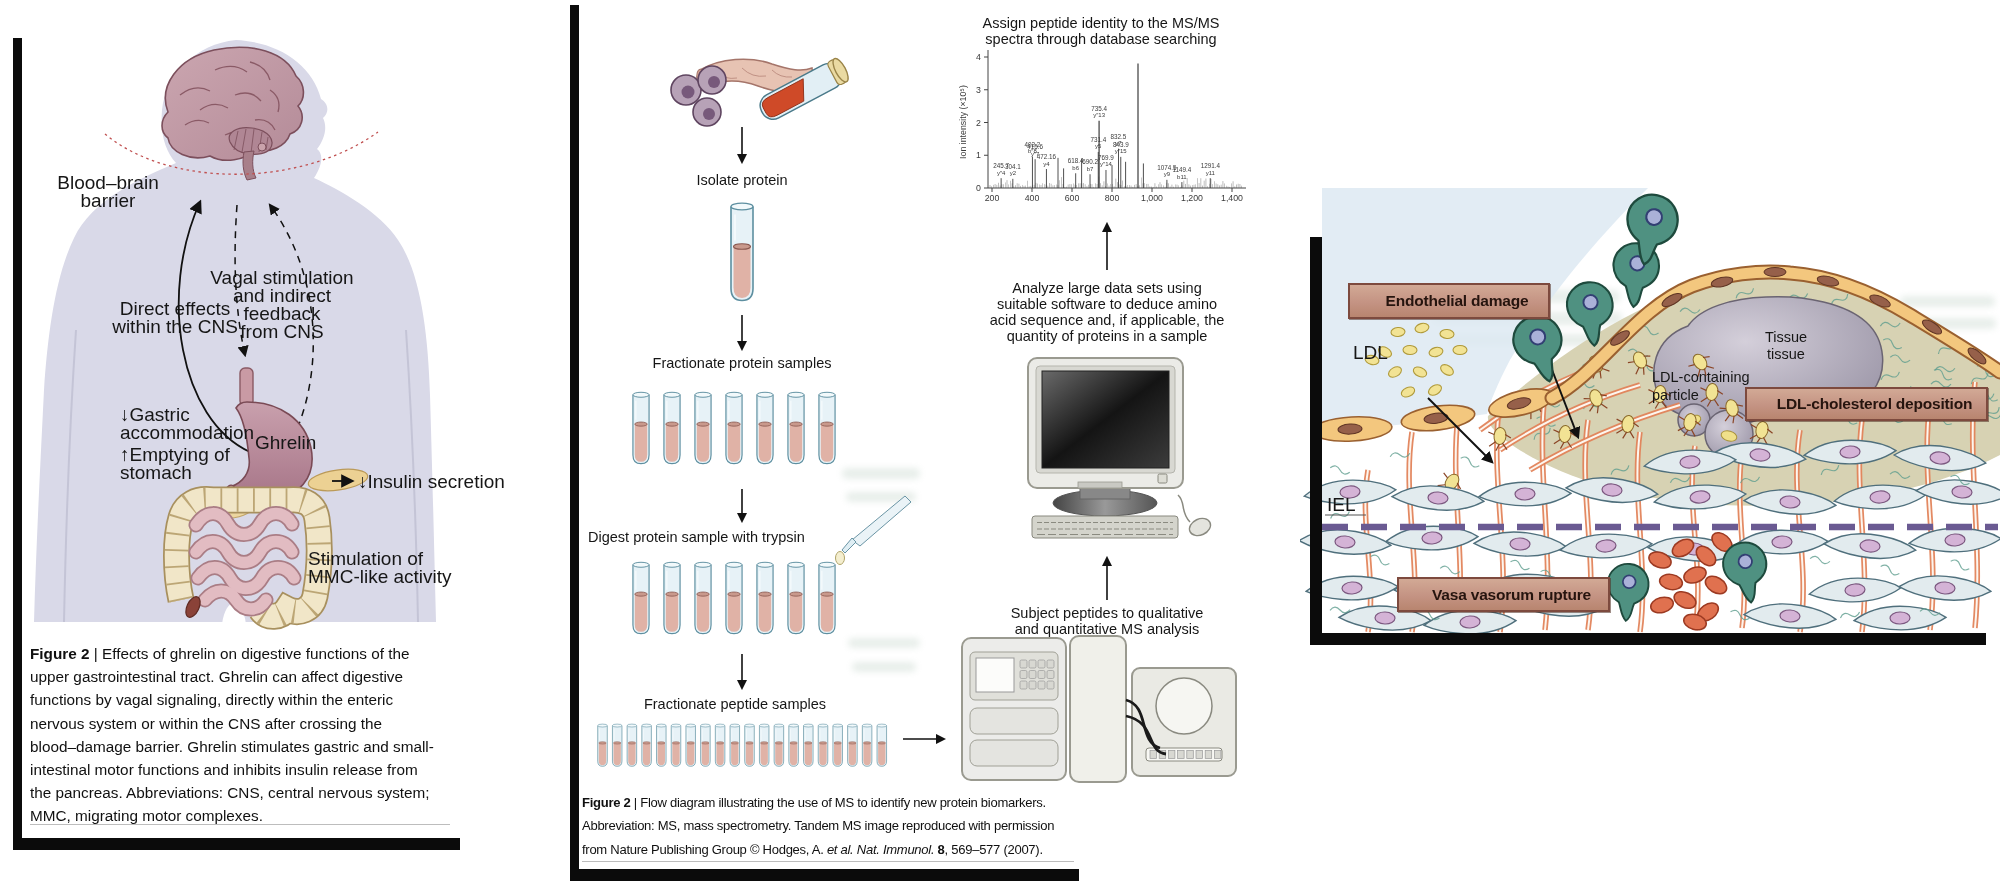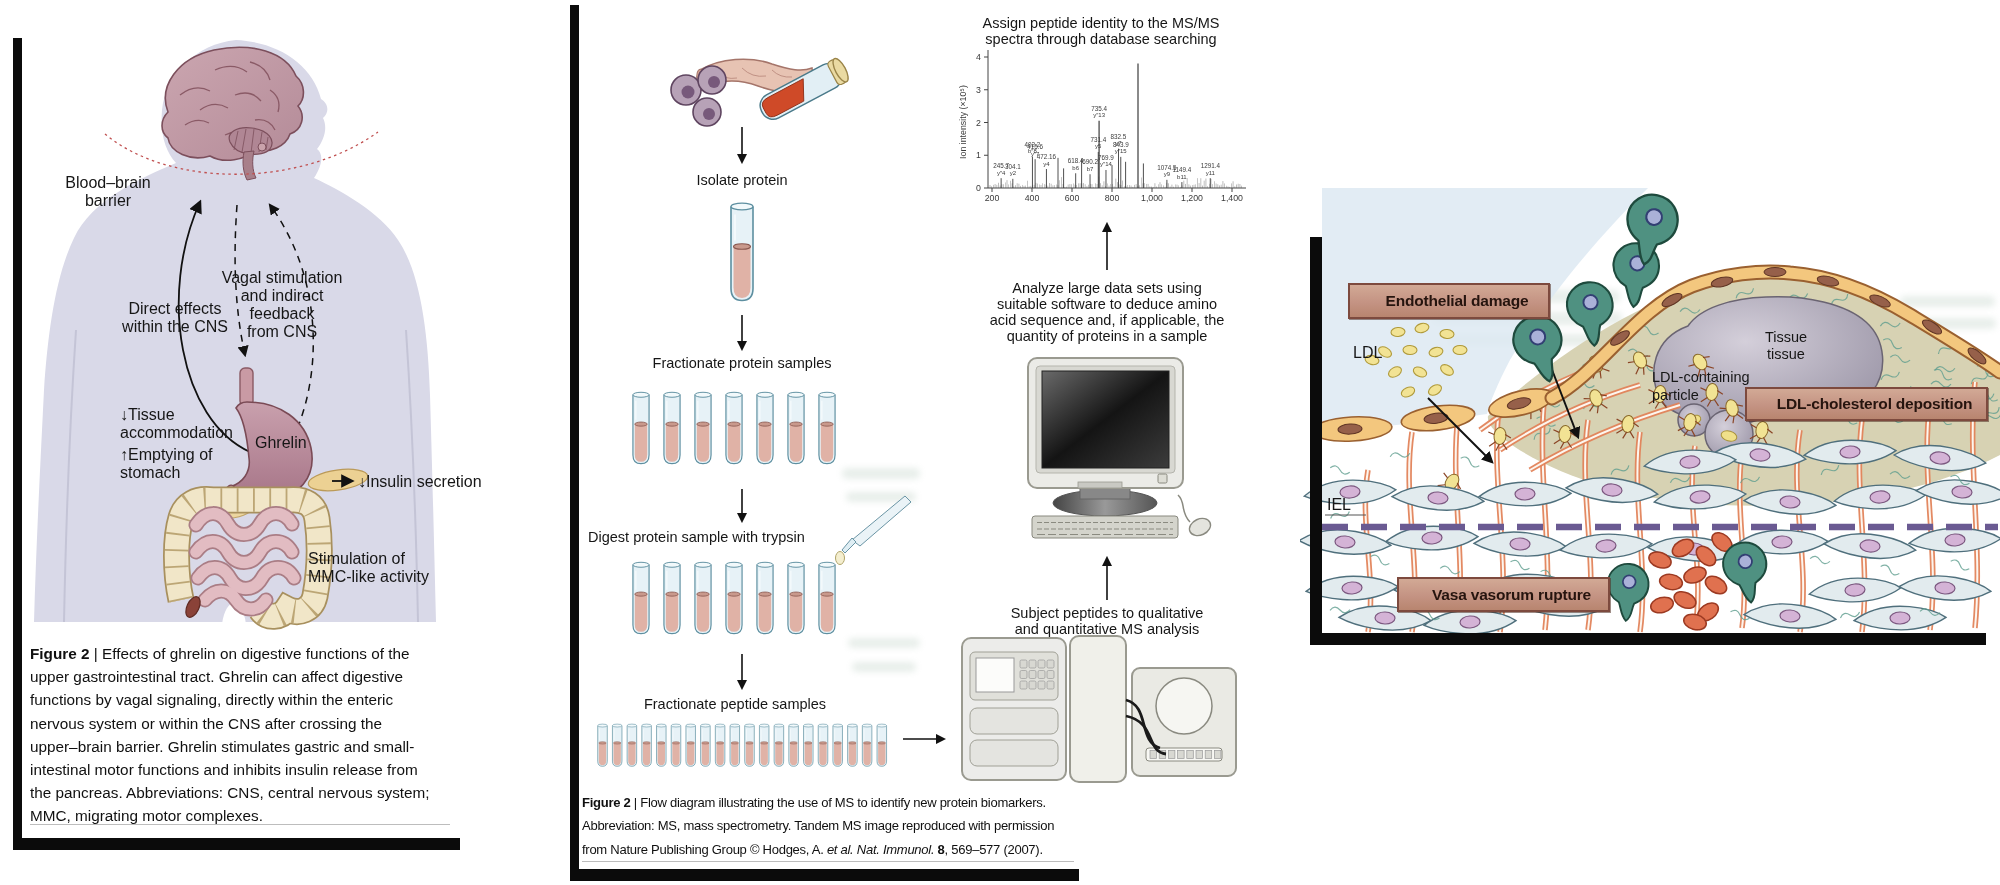--- a/index.html
+++ b/index.html
@@ -1,19 +1,19 @@
 <!DOCTYPE html>
 <html><head>
 <meta charset="utf-8">
 <style>
   html,body{margin:0;padding:0;background:#fff;}
   .stage{position:relative;width:2000px;height:885px;background:#ffffff;overflow:hidden;
          font-family:"Liberation Sans",sans-serif;color:#141414;}
   .bar{position:absolute;background:#0b0b0b;}
-  .lbl{position:absolute;font-size:16px;line-height:18px;color:#161616;white-space:nowrap;}
+  .lbl{position:absolute;font-size:19px;line-height:18px;color:#161616;white-space:nowrap;}
   .lbl.sm{font-size:14.5px;line-height:16px;}
   .center{transform:translateX(-50%);text-align:center;}
   .caption{position:absolute;color:#101010;}
   .cap1{left:30px;top:642px;font-size:15.3px;line-height:23.2px;}
   .cap1 .cl{white-space:nowrap;}
   .cap2{left:582px;top:791px;font-size:13.6px;line-height:23.3px;letter-spacing:-0.3px;
         transform:scaleX(.96);transform-origin:left top;}
   .cap2 .cl{white-space:nowrap;}
   .hairline{position:absolute;height:1px;background:#bdbdbd;}
   .labelbox{position:absolute;display:flex;align-items:center;justify-content:center;
@@ -130,40 +130,40 @@
     <div>Direct effects</div>
     <div>within the CNS</div>
   </div>
   <div class="lbl center" style="left:282px;top:269px">
     <div>Vagal stimulation</div>
     <div>and indirect</div>
     <div>feedback</div>
     <div>from CNS</div>
   </div>
   <div class="lbl" style="left:120px;top:406px">
-    <div>↓Tissue</div>
+    <div>↓Gastric</div>
     <div>accommodation</div>
   </div>
   <div class="lbl" style="left:120px;top:446px">
     <div>↑Emptying of</div>
     <div>stomach</div>
   </div>
   <div class="lbl" style="left:255px;top:434px">Ghrelin</div>
   <div class="lbl" style="left:358px;top:473px">↓Insulin secretion</div>
   <div class="lbl" style="left:308px;top:550px">
     <div>Stimulation of</div>
     <div>MMC-like activity</div>
   </div>
 
   <div class="caption cap1">
     <div class="cl"><span class="b">Figure 2</span><span> | Effects of ghrelin on digestive functions of the</span></div>
     <div class="cl">upper gastrointestinal tract. Ghrelin can affect digestive</div>
     <div class="cl">functions by vagal signaling, directly within the enteric</div>
     <div class="cl">nervous system or within the CNS after crossing the</div>
-    <div class="cl">upper–brain barrier. Ghrelin stimulates gastric and small-</div>
+    <div class="cl">blood–damage barrier. Ghrelin stimulates gastric and small-</div>
     <div class="cl">intestinal motor functions and inhibits insulin release from</div>
     <div class="cl">the pancreas. Abbreviations: CNS, central nervous system;</div>
     <div class="cl">MMC, migrating motor complexes.</div>
   </div>
   <div class="hairline" style="left:30px;top:824px;width:420px"></div>
   <div class="bar" style="left:13px;top:38px;width:9px;height:812px"></div>
   <div class="bar" style="left:13px;top:838px;width:447px;height:12px"></div>
 
   <div class="smudge" style="left:842px;top:468px;width:78px;height:11px"></div>
   <div class="smudge" style="left:846px;top:492px;width:70px;height:10px"></div>

